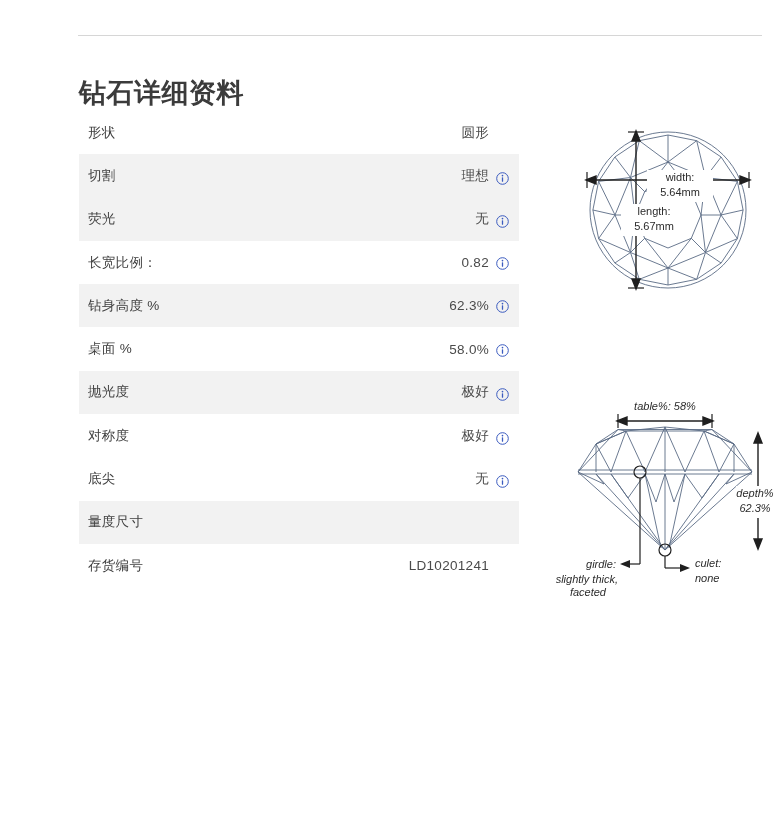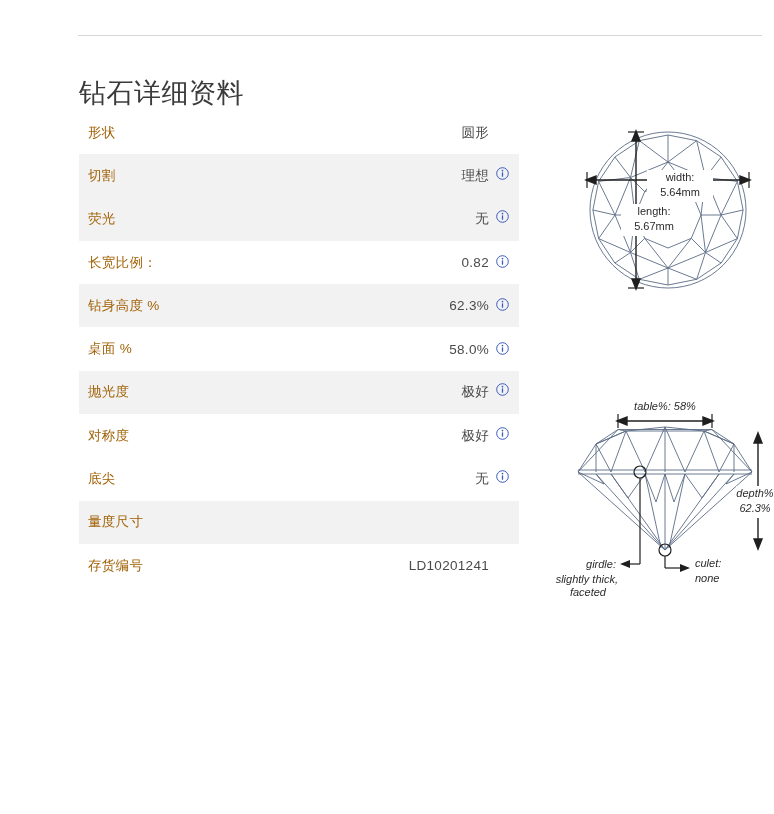--- a/index.html
+++ b/index.html
@@ -32,21 +32,21 @@
     background: #d6d6d6;
   }
 
   
   .page-title {
     position: absolute;
     left: 79px;
     top: 56px;
     font-size: 27px;
     line-height: 38px;
-    font-weight: 400;
+    font-weight: 700;
     color: #3b3b3b;
     letter-spacing: 0.5px;
     white-space: nowrap;
   }
 
   
   .spec-table {
     position: absolute;
     left: 79px;
     top: 111px;
@@ -59,27 +59,27 @@
     align-items: center;
     justify-content: space-between;
     padding: 0 10px 0 9px;
     box-sizing: border-box;
   }
   .spec-row.alt {
     background: #f2f2f2;
   }
   .spec-label {
     font-size: 13.5px;
-    color: #a16207;
+    color: #404040;
     letter-spacing: 0.3px;
     white-space: nowrap;
   }
   .spec-value-wrap {
     display: flex;
-    align-items: flex-start;
+    align-items: flex-end;
     justify-content: flex-end;
     white-space: nowrap;
   }
   .spec-value {
     font-size: 13.5px;
     color: #4a4a4a;
     letter-spacing: 0.3px;
     white-space: nowrap;
   }
 

